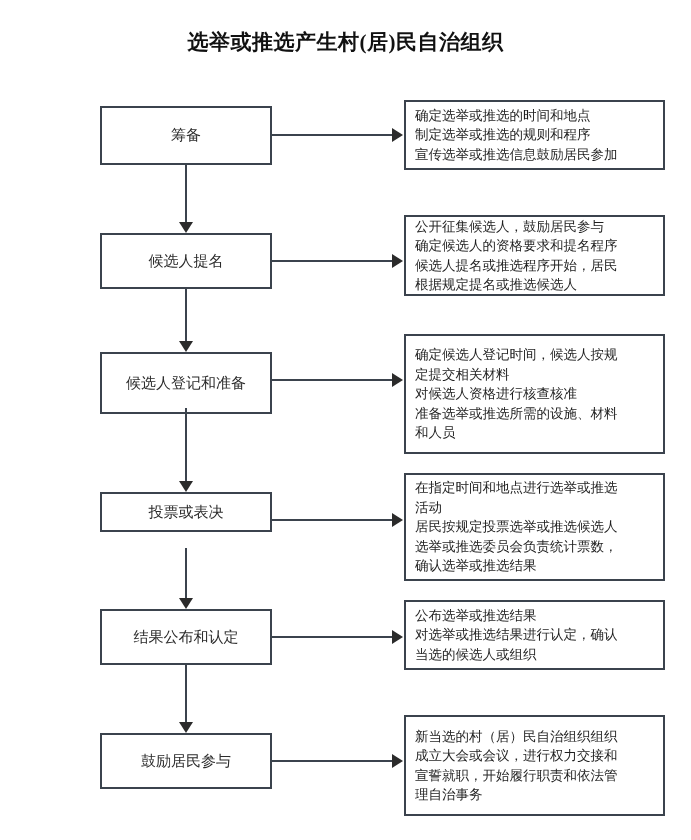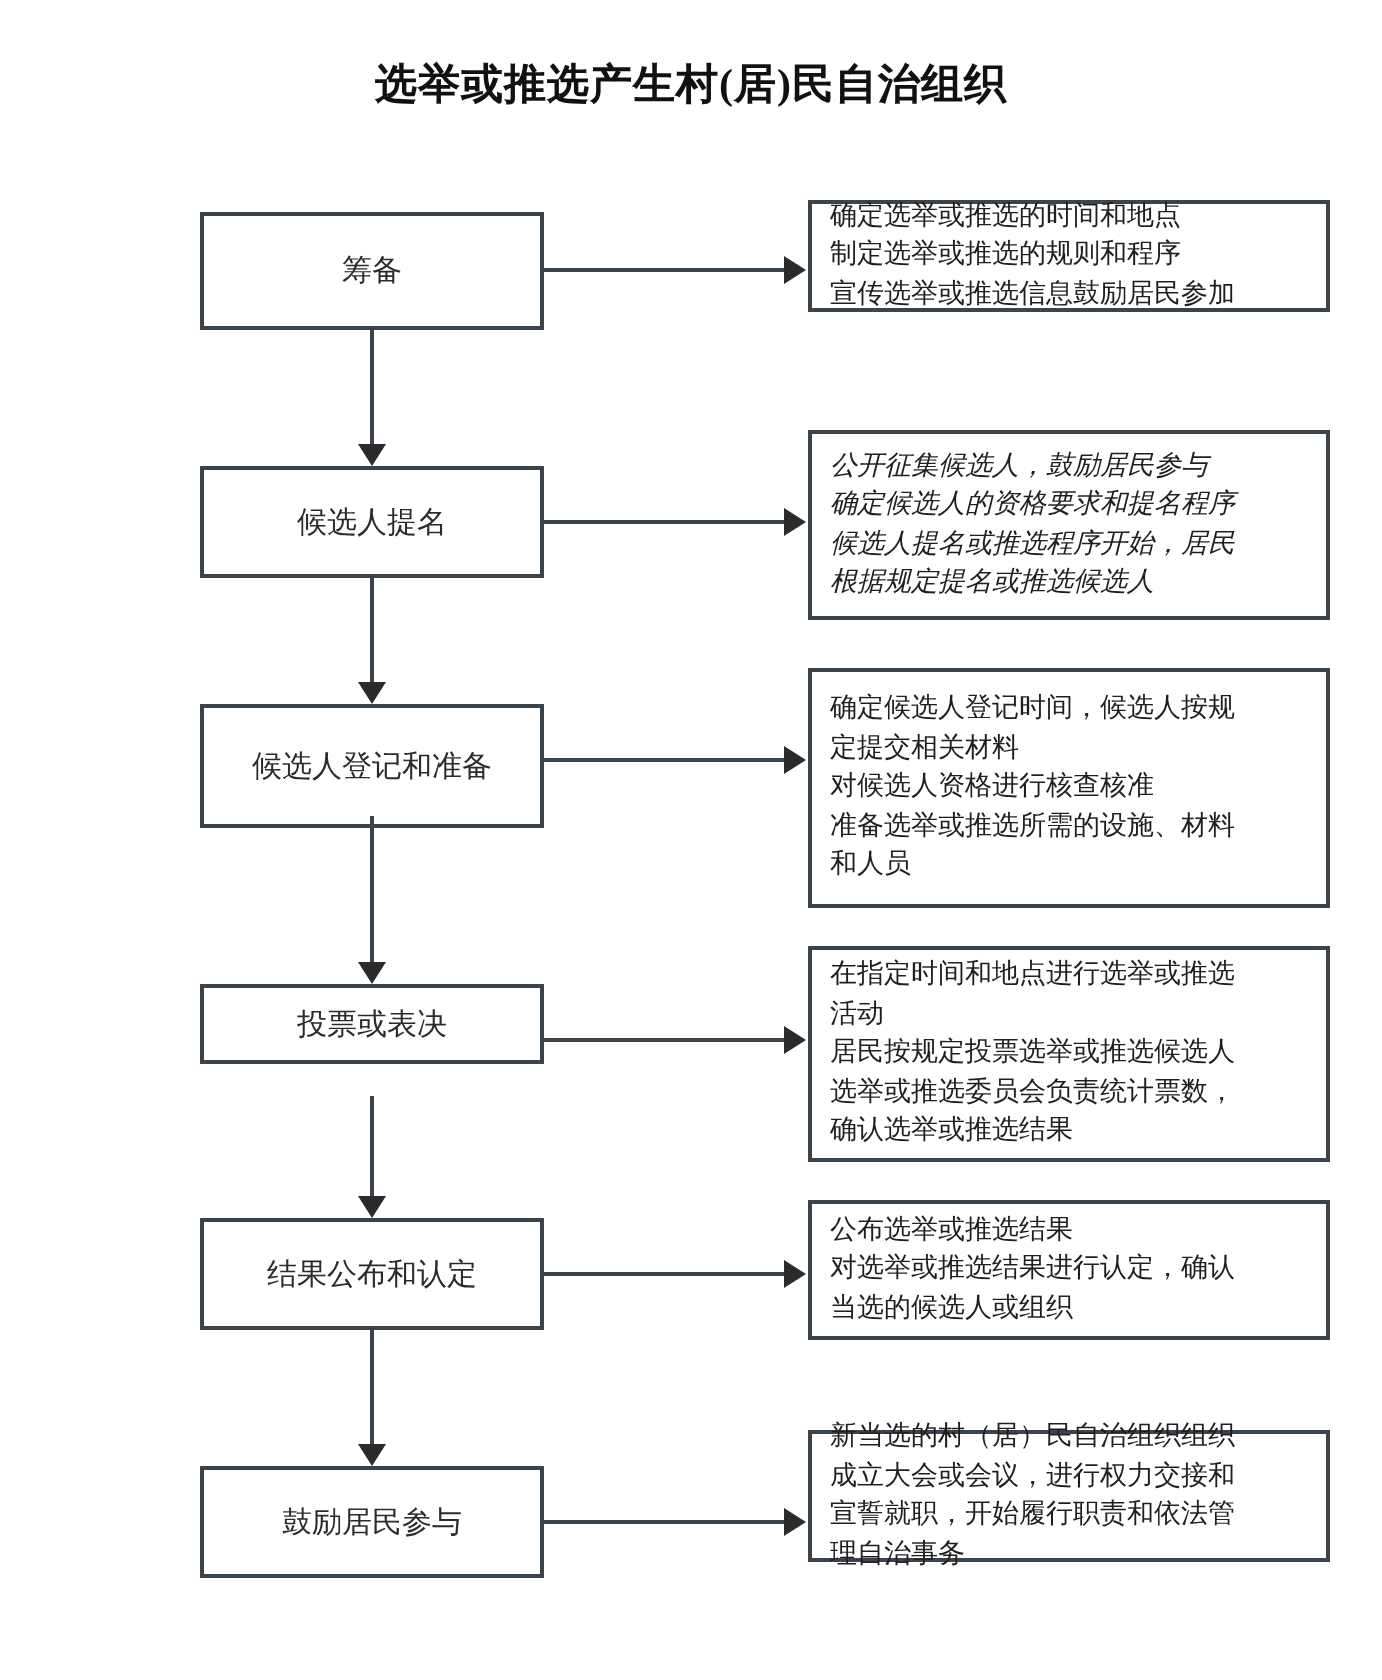--- a/index.html
+++ b/index.html
@@ -111,35 +111,35 @@
 
 <div id="page-root">
 
   <div class="chart-title">选举或推选产生村(居)民自治组织</div>
 
   <div class="node-box stage-box" style="top:106px; height:59px;">
     <span class="stage-label">筹备</span>
   </div>
   <div class="h-line" style="top:134px; width:122px;"></div>
   <div class="h-arrow" style="left:392px; top:128px;"></div>
-  <div class="node-box detail-box" style="top:100px; height:56px;">
+  <div class="node-box detail-box" style="top:100px; height:70px;">
     <span class="detail-lines">确定选举或推选的时间和地点
 制定选举或推选的规则和程序
 宣传选举或推选信息鼓励居民参加</span>
   </div>
 
   <div class="v-line" style="top:165px; height:62px;"></div>
   <div class="v-arrow" style="top:222px;"></div>
 
   <div class="node-box stage-box" style="top:233px; height:56px;">
     <span class="stage-label">候选人提名</span>
   </div>
   <div class="h-line" style="top:260px; width:122px;"></div>
   <div class="h-arrow" style="left:392px; top:254px;"></div>
-  <div class="node-box detail-box" style="top:215px; height:95px;font-style:italic;">
+  <div class="node-box detail-box" style="top:215px; height:81px;">
     <span class="detail-lines">公开征集候选人，鼓励居民参与
 确定候选人的资格要求和提名程序
 候选人提名或推选程序开始，居民
 根据规定提名或推选候选人</span>
   </div>
 
   <div class="v-line" style="top:289px; height:57px;"></div>
   <div class="v-arrow" style="top:341px;"></div>
 
   <div class="node-box stage-box" style="top:352px; height:62px;">
@@ -186,20 +186,20 @@
   </div>
 
   <div class="v-line" style="top:665px; height:62px;"></div>
   <div class="v-arrow" style="top:722px;"></div>
 
   <div class="node-box stage-box" style="top:733px; height:56px;">
     <span class="stage-label">鼓励居民参与</span>
   </div>
   <div class="h-line" style="top:760px; width:122px;"></div>
   <div class="h-arrow" style="left:392px; top:754px;"></div>
-  <div class="node-box detail-box" style="top:715px; height:66px;">
+  <div class="node-box detail-box" style="top:715px; height:101px;">
     <span class="detail-lines">新当选的村（居）民自治组织组织
 成立大会或会议，进行权力交接和
 宣誓就职，开始履行职责和依法管
 理自治事务</span>
   </div>
 
 </div>
 
 </body></html>

